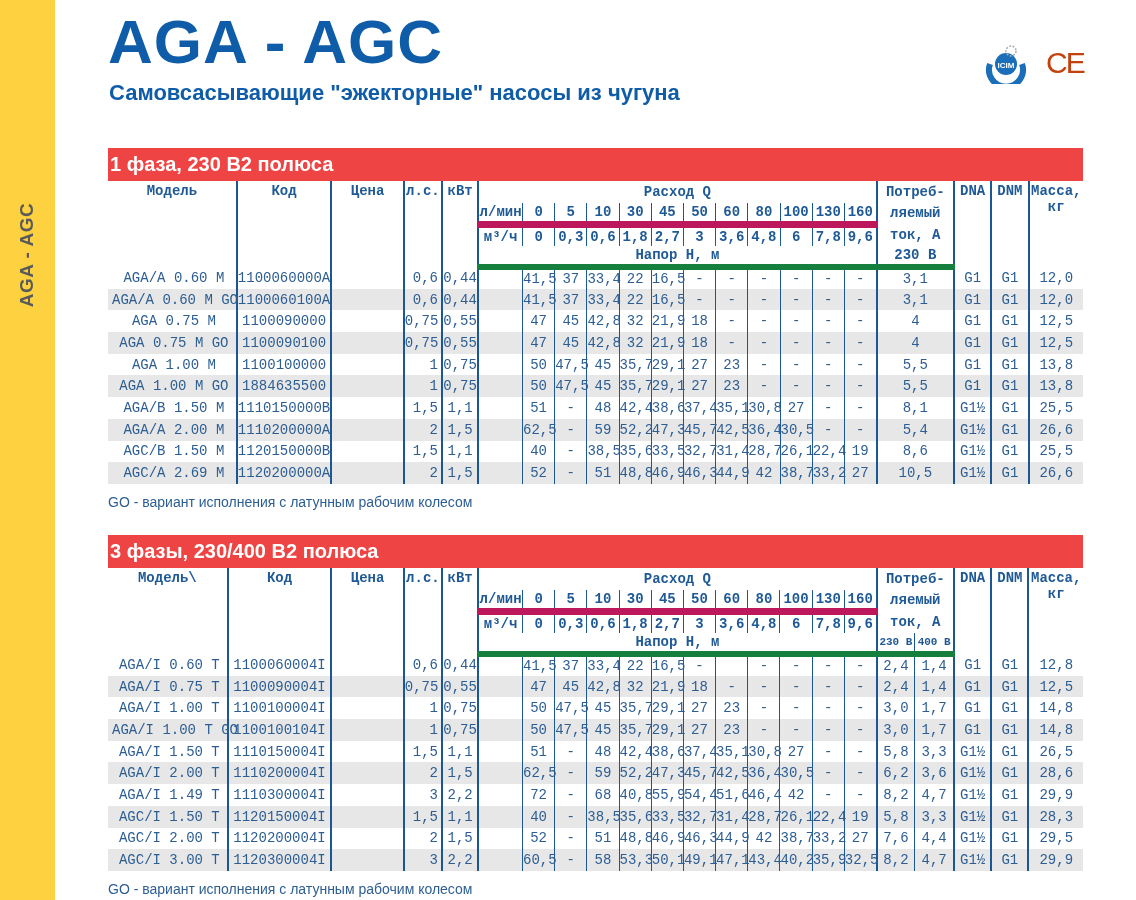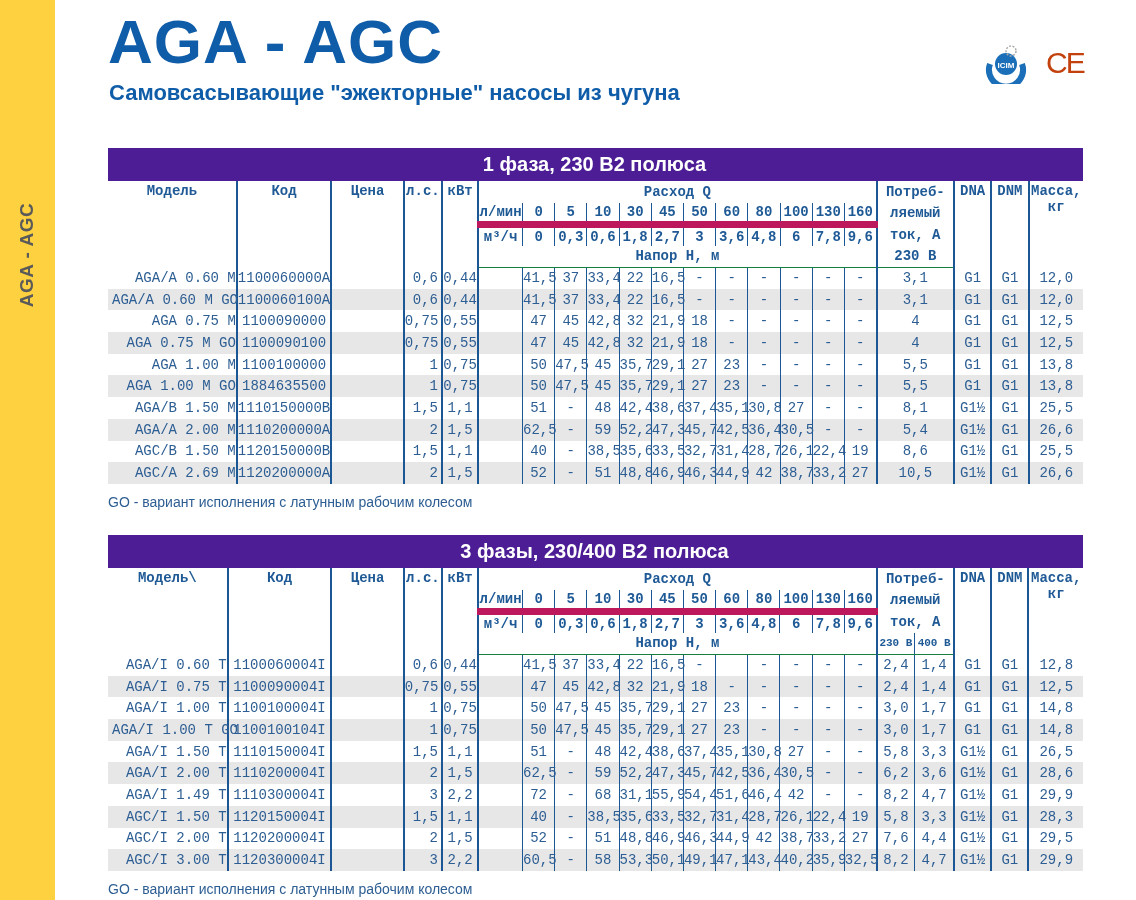--- a/index.html
+++ b/index.html
@@ -13,32 +13,32 @@
     .title { position: absolute; left: 108px; top: 6px; font-size: 62px; font-weight: bold; color: #0f5ca8; letter-spacing: 1px; }
     .subtitle { position: absolute; left: 109px; top: 80px; font-size: 22px; font-weight: bold; color: #0f5ca8; }
 
     .logos { position: absolute; left: 982px; top: 20px; display: flex; align-items: center; gap: 16px; margin-top: 22px; }
     .icim { width: 48px; height: 42px; position: relative; }
     .ce { font-size: 30px; color: #c2410c; font-family: "Liberation Sans", sans-serif; letter-spacing: -2px; line-height: 1; }
 
     .section { position: absolute; left: 108px; width: 975px; }
     .sec1 { top: 148px; }
     .sec2 { top: 535px; }
-    .bar { height: 33px; background: #4c1d95; color: #fff; font-weight: bold; font-size: 20px;
-      display: flex; justify-content: center; align-items: center; padding: 0 4px 0 2px; }
+    .bar { height: 33px; background: #ef4444; color: #fff; font-weight: bold; font-size: 20px;
+      display: flex; justify-content: flex-start; align-items: center; padding: 0 4px 0 2px; }
 
     table { border-collapse: collapse; width: 975px; table-layout: fixed; font-size: 14px; font-family: Liberation Mono, monospace; }
     th { color: #1f5a96; font-weight: bold; font-size: 14px; padding: 0; height: 21.5px; text-align: center; white-space: nowrap; }
     td { color: #2d5e93; padding: 0; height: 21.7px; text-align: center; white-space: nowrap; font-size: 14px; }
     tr.alt td { background: #e7e7e8; }
     .vb { border-right: 2px solid #1c5795; }
     .thin { border-right: 1px solid #1c5795; }
     .hb { border-bottom: 7px solid #be185d; }
-    .head-bottom th { border-bottom: 1px solid #15803d; }
-    td.left { text-align: right; padding-left: 4px; }
+    .head-bottom th { border-bottom: 6px solid #15803d; }
+    td.left { text-align: center; padding-left: 4px; }
     td.right { text-align: right; padding-right: 3px; }
     th.top { vertical-align: top; padding-top: 2px; }
     th.sm { font-size: 11px; }
     .footnote { position: absolute; left: 108px; font-size: 14px; color: #2d5e93; }
     .fn1 { top: 494px; }
     .fn2 { top: 881px; }
   </style>
 </head>
 <body>
 
@@ -601,21 +601,21 @@
         <tr>
           <td class="vb left">AGA/I 1.49 T</td>
           <td class="vb">1110300004I</td>
           <td class="vb"></td>
           <td class="vb right">3</td>
           <td class="vb">2,2</td>
           <td class="thin"></td>
           <td class="thin">72</td>
           <td class="thin">-</td>
           <td class="thin">68</td>
-          <td class="thin">31,1</td>
+          <td class="thin">40,8</td>
           <td class="thin">55,9</td>
           <td class="thin">54,4</td>
           <td class="thin">51,6</td>
           <td class="thin">46,4</td>
           <td class="thin">42</td>
           <td class="thin">-</td>
           <td class="vb">-</td>
           <td class="thin">8,2</td>
           <td class="vb">4,7</td>
           <td class="vb">G1½</td>

